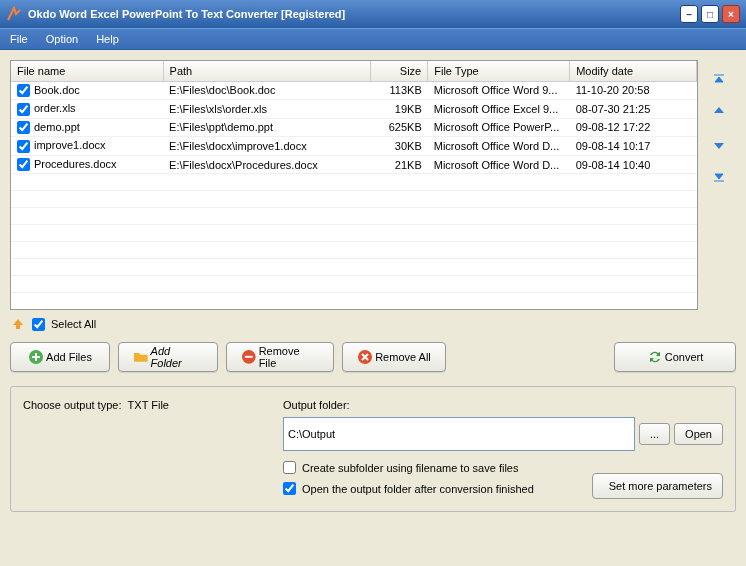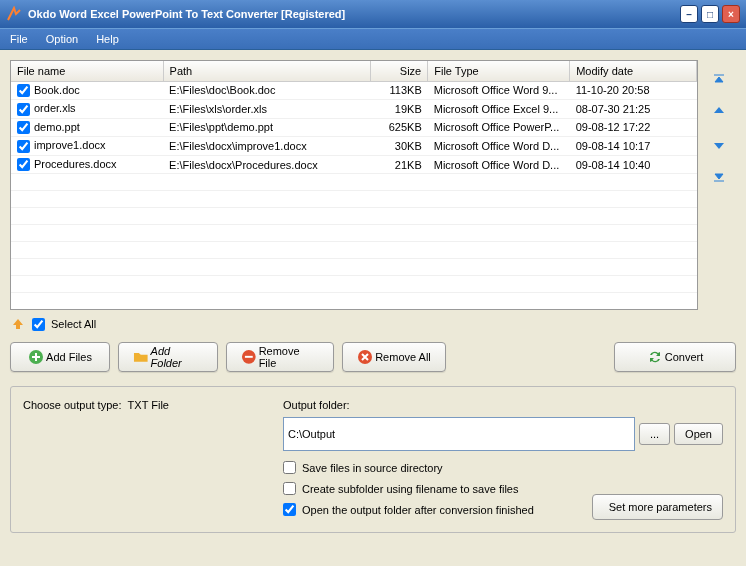--- a/index.html
+++ b/index.html
@@ -275,24 +275,20 @@
         <span>Choose output type:</span>&nbsp;&nbsp;<span>TXT File</span>
       </div>
     </div>
     <div class="rightcol">
       <div class="lbl">Output folder:</div>
       <div class="outputrow">
         <input type="text" value="C:\Output" style="">
         <div class="smallbtn">...</div>
         <div class="smallbtn">Open</div>
       </div>
-      <div class="chkrow">
-          <input type="checkbox" style="">
-          <span>Save files in source directory</span>
-        </div>
       <div class="chkrow">
           <input type="checkbox" style="">
           <span>Create subfolder using filename to save files</span>
         </div>
       <div class="chkrow">
           <input type="checkbox" checked="" style="">
           <span>Open the output folder after conversion finished</span>
         </div>
       <div class="morerow">
         <div class="morebtn">

